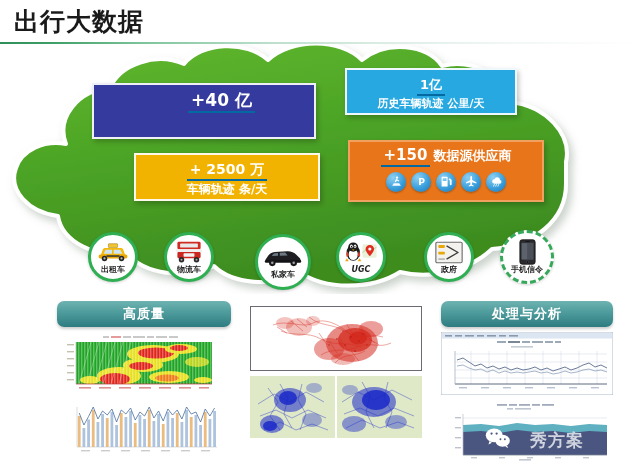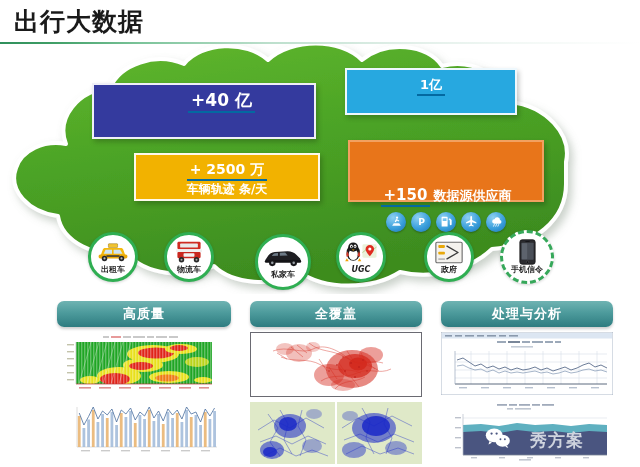--- a/index.html
+++ b/index.html
@@ -44,21 +44,21 @@
   #box-history .big { font-size:13px; }
   #box-history .sub { font-size:11px; margin-top:1px; }
 
   #box-traj { left:134px; top:153px; width:186px; height:48px; background:#f2b200;
               padding-top:4px; }
   #box-traj .big { font-size:14px; }
   #box-traj .sub { font-size:12px; margin-top:1px; }
 
   #box-src { left:348px; top:140px; width:196px; height:62px; background:#e8751a;
              border:2px solid #f2a060; padding-top:5px; }
-  #box-src .srcline { font-size:13px; font-weight:bold; white-space:nowrap;margin-top:40px; }
+  #box-src .srcline { font-size:13px; font-weight:bold; white-space:nowrap; }
   #box-src .srcline .big { font-size:15px; }
   #box-src .srcline .lbl { font-size:13px; margin-left:3px; }
   .src-icons { display:flex; justify-content:center; gap:5px; margin-top:5px; }
   .src-ic { width:20px; height:20px; border-radius:50%;
             background: radial-gradient(circle at 35% 28%, #8ed0f2 0%, #3a9fdc 55%, #1c73b5 100%);
             box-shadow:0 1px 2px rgba(0,0,0,.3);
             display:flex; align-items:center; justify-content:center; }
   .src-ic svg { display:block; }
 
   
@@ -139,20 +139,21 @@
       </g>
     </svg>
   </div>
 
   <div class="box" id="box-gps">
     <span class="big">+40 亿</span>
   </div>
 
   <div class="box" id="box-history">
     <span class="big">1亿</span>
+    <span class="sub">历史车辆轨迹 公里/天</span>
   </div>
 
   <div class="box" id="box-traj">
     <span class="big">+ 2500 万</span>
     <span class="sub">车辆轨迹 条/天</span>
   </div>
 
   <div class="box" id="box-src">
     <div class="srcline">
       <span class="big">+150</span><span class="lbl">数据源供应商</span>
@@ -416,21 +417,20 @@
             <rect x="104" y="49" width="9" height="1.4"></rect>
               <rect x="124" y="49" width="9" height="1.4"></rect>
             <rect x="144" y="49" width="9" height="1.4"></rect>
           </g>
         </svg>
       </div>
     </div>
   </div>
 
   <div class="panel" style="left:250px; top:301px; width:172px;">
-    <div class="panel-hd">全覆盖</div>
     <div class="panel-body">
       <div class="thumb bordered" style="height:65px; border:1.5px solid #6a6a72;">
         <svg width="169" height="62" viewBox="0 0 169 62">
           <rect width="169" height="62" fill="#fff"></rect>
           <g fill="#d42a1e">
             <ellipse cx="101" cy="36" rx="26" ry="19" opacity=".55"></ellipse>
             <ellipse cx="104" cy="33" rx="17" ry="12" opacity=".75"></ellipse>
             <ellipse cx="107" cy="31" rx="9" ry="6.5" opacity=".92"></ellipse>
             <ellipse cx="78" cy="42" rx="15" ry="11" opacity=".45"></ellipse>
             <ellipse cx="120" cy="22" rx="12" ry="8" opacity=".45"></ellipse>

